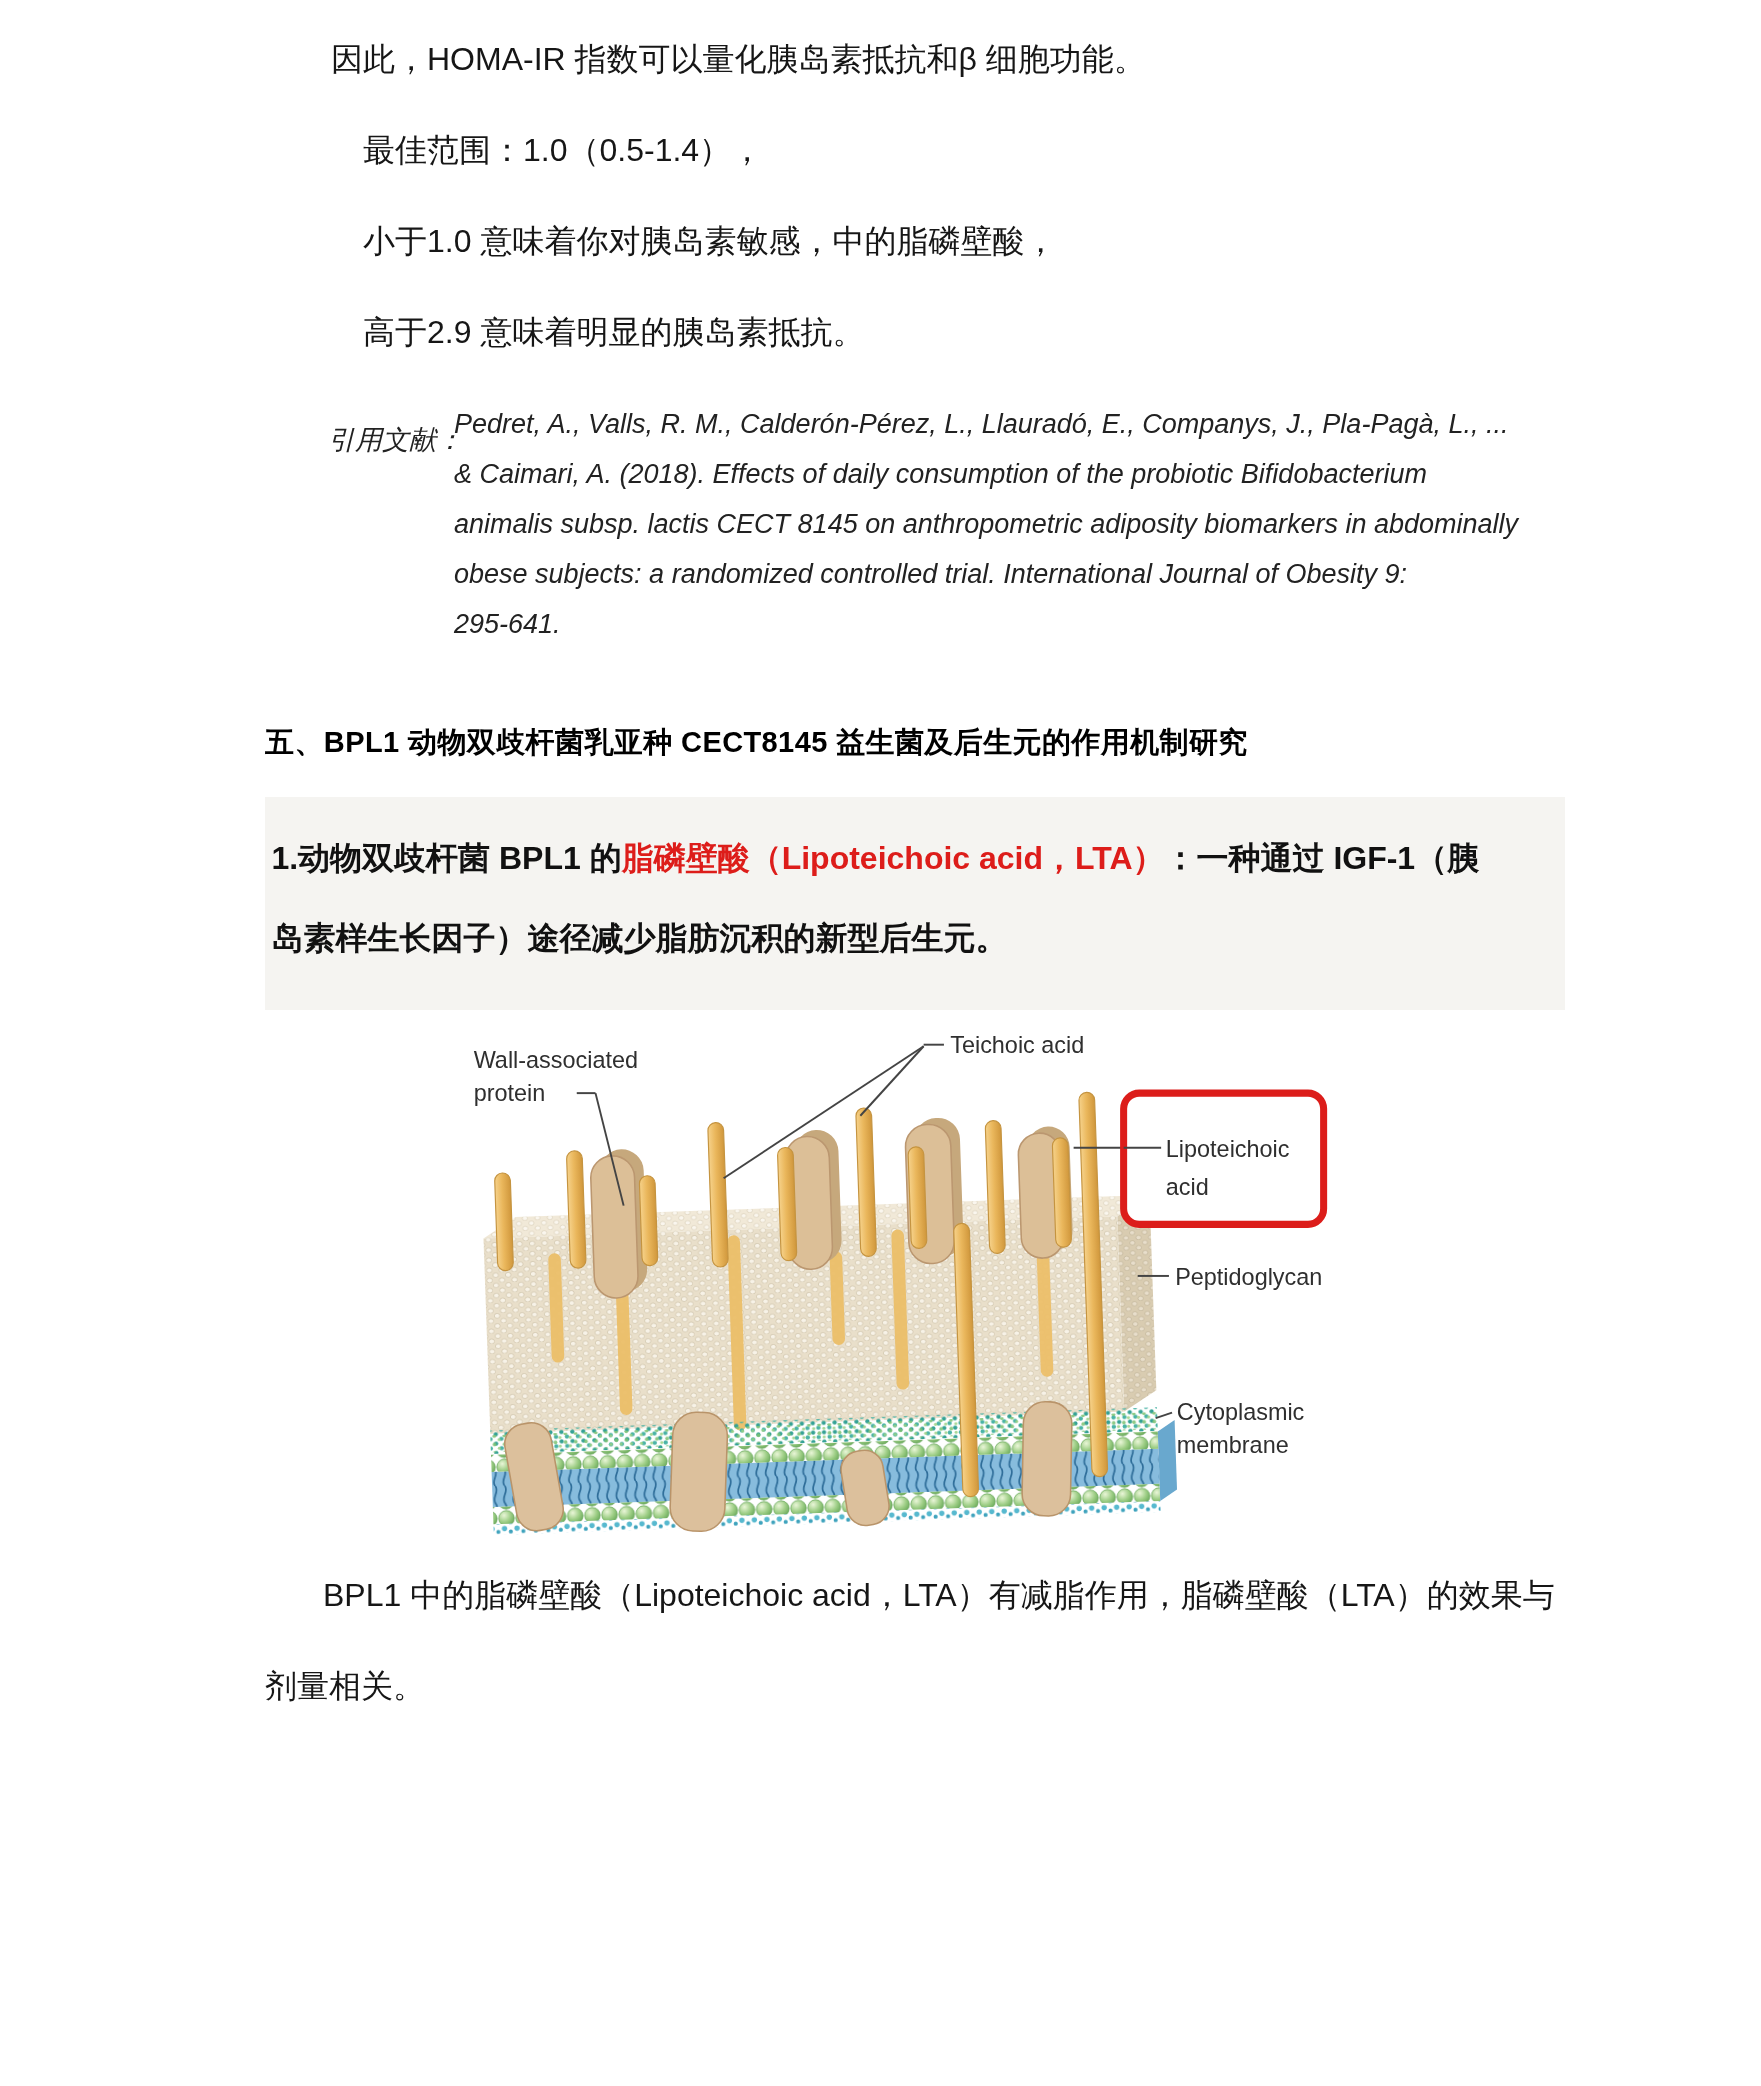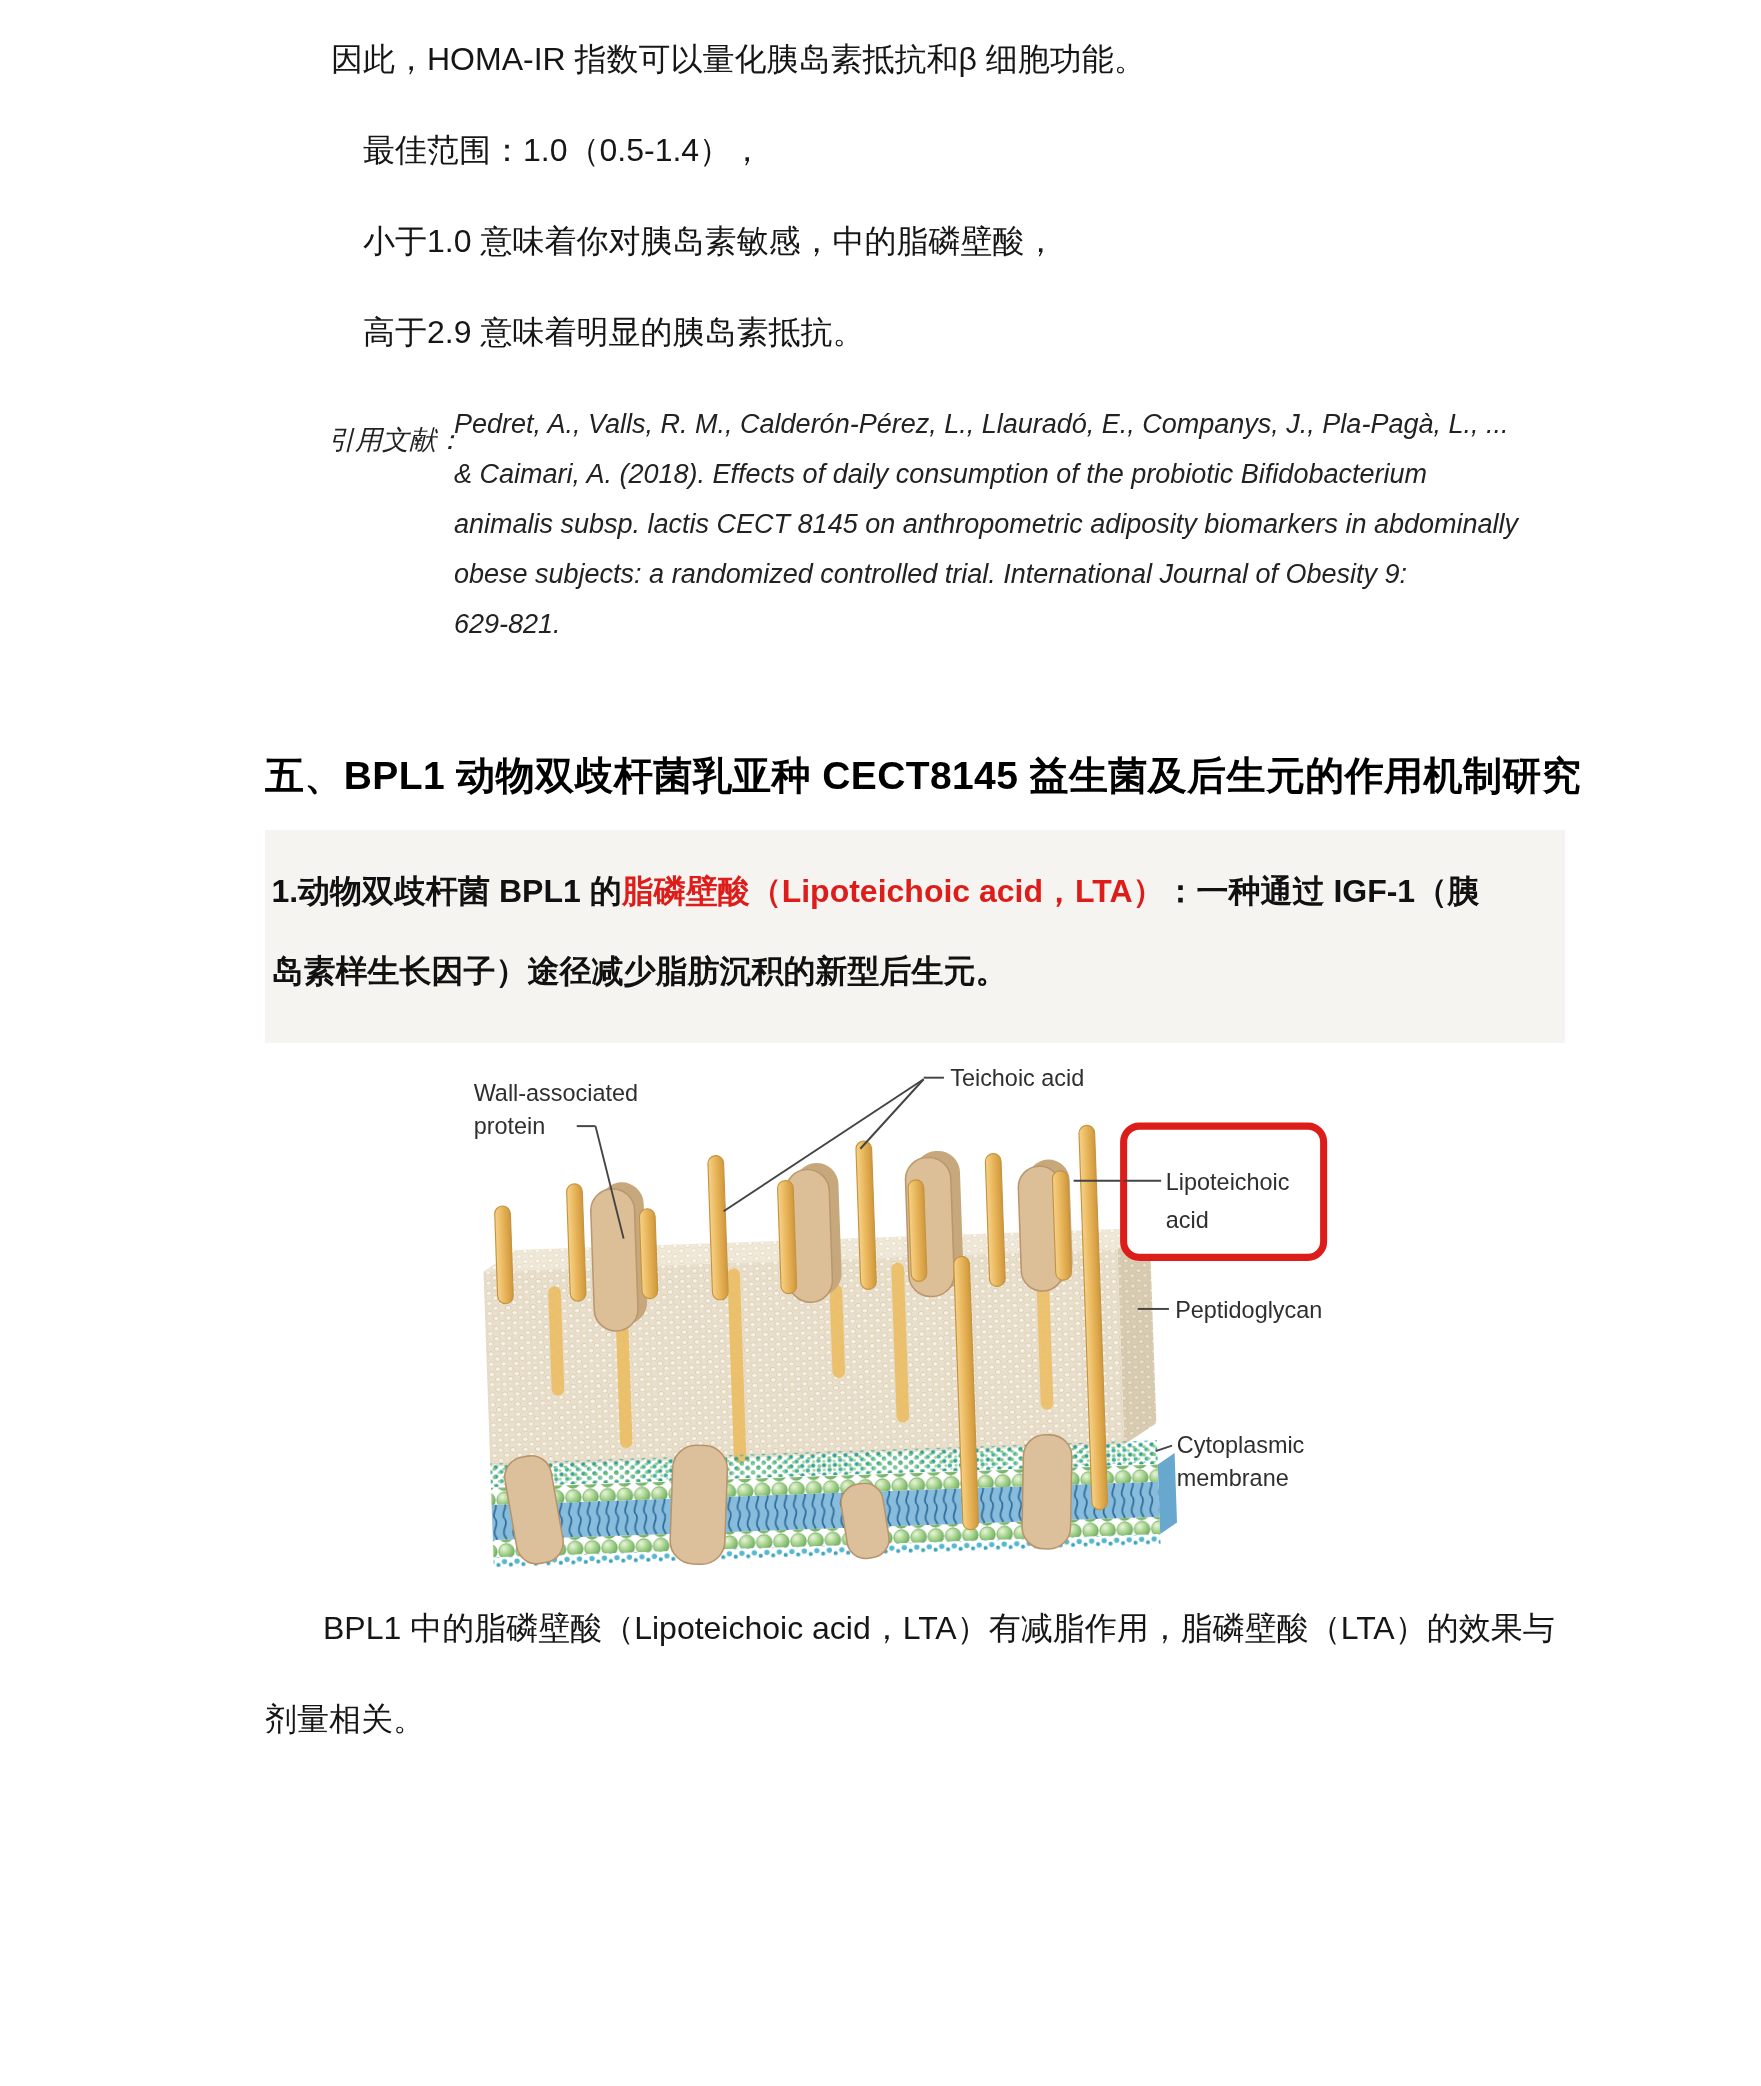--- a/index.html
+++ b/index.html
@@ -17,21 +17,21 @@
   p.pad { padding-left:98px; }
 
   .citation {
     position:relative; margin-top:21px; padding-left:189px;
     font-style:italic; font-size:27px; line-height:50px; color:#222;
   }
   .citation .cit-label { position:absolute; left:63px; top:16px; font-style:italic; }
   .citation .cit-line { white-space:nowrap; }
 
   h1.section-heading {
-    margin-top:101px; font-size:39px; line-height:51px; font-weight:700;
+    margin-top:68px; font-size:29px; line-height:51px; font-weight:700;
     color:#000; letter-spacing:0.4px; white-space:nowrap;
   }
 
   .highlight-block {
     margin-top:29px; width:1300px; background:#f5f4f1;
     padding:21px 8px 32px 6.4px;
   }
   .highlight-block .hl-line {
     font-size:32px; line-height:80px; font-weight:700; color:#111; white-space:nowrap;
   }
@@ -55,21 +55,21 @@
   <p class="body-line pad">最佳范围：1.0（0.5-1.4），</p>
   <p class="body-line pad">小于1.0 意味着你对胰岛素敏感，中的脂磷壁酸，</p>
   <p class="body-line pad">高于2.9 意味着明显的胰岛素抵抗。</p>
 
   <div class="citation">
     <span class="cit-label">引用文献：</span>
     <div class="cit-line">Pedret, A., Valls, R. M., Calderón-Pérez, L., Llauradó, E., Companys, J., Pla-Pagà, L., ...</div>
     <div class="cit-line">&amp; Caimari, A. (2018). Effects of daily consumption of the probiotic Bifidobacterium</div>
     <div class="cit-line">animalis subsp. lactis CECT 8145 on anthropometric adiposity biomarkers in abdominally</div>
     <div class="cit-line">obese subjects: a randomized controlled trial. International Journal of Obesity 9:</div>
-    <div class="cit-line">629-821.</div>
+    <div class="cit-line">295-641.</div>
   </div>
 
   <h1 class="section-heading">五、BPL1 动物双歧杆菌乳亚种 CECT8145 益生菌及后生元的作用机制研究</h1>
 
   <div class="highlight-block">
     <div class="hl-line"><span>1.动物双歧杆菌 BPL1 的</span><span class="red">脂磷壁酸（Lipoteichoic acid，LTA）</span><span>：一种通过 IGF-1（胰</span></div>
     <div class="hl-line">岛素样生长因子）途径减少脂肪沉积的新型后生元。</div>
   </div>
 
   <div class="diagram-wrap">

